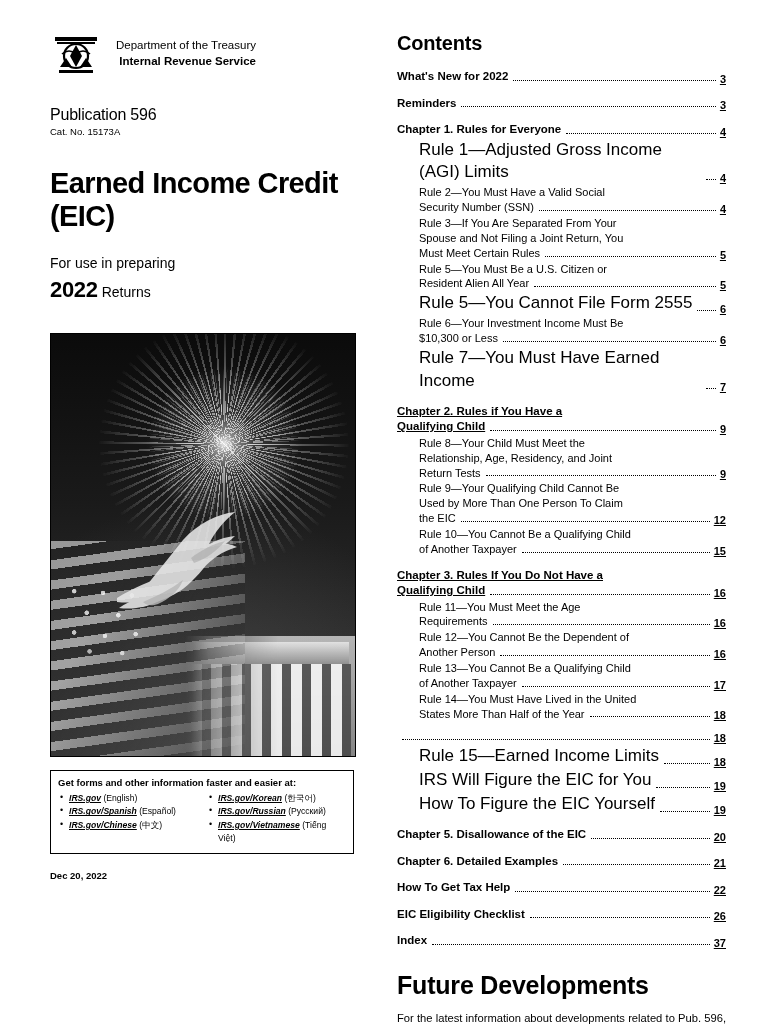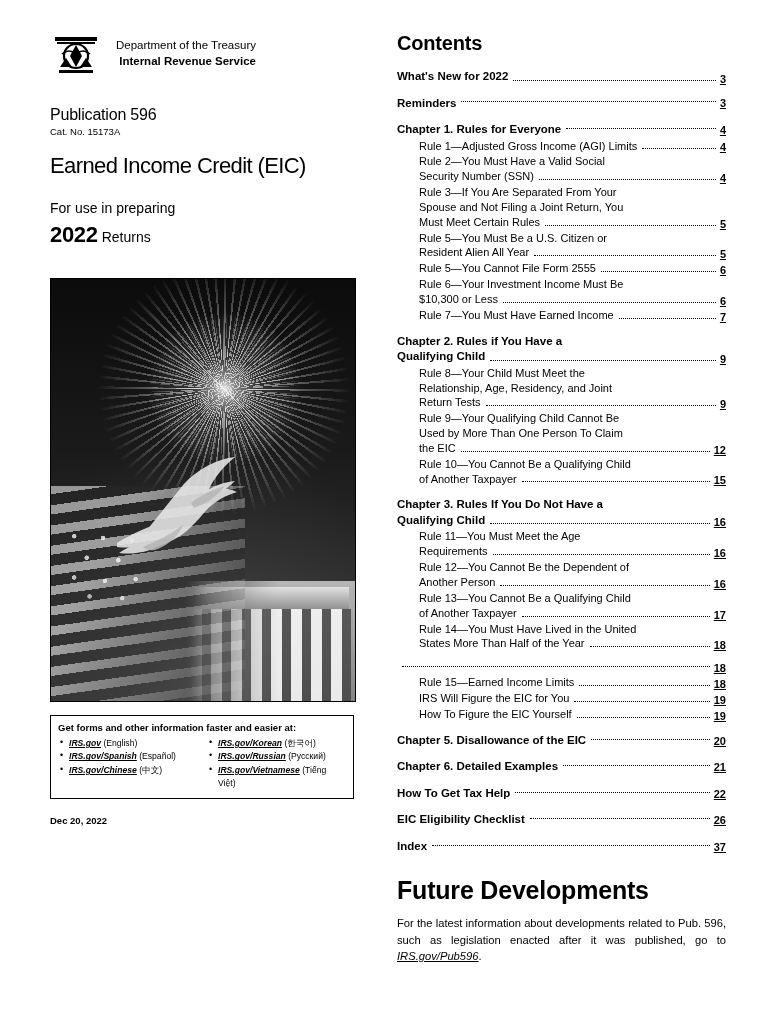--- a/index.html
+++ b/index.html
@@ -65,23 +65,23 @@
     margin-top: 30px;
     font-size: 16px;
     font-weight: normal;
     letter-spacing: -0.2px;
   }
   .cat-no {
     margin-top: 2px;
     font-size: 9.5px;
   }
   .doc-title {
-    margin-top: 16px;
-    font-size: 22px;
-    font-weight: normal;
+    margin-top: 30px;
+    font-size: 29px;
+    font-weight: bold;
     line-height: 1.14;
     letter-spacing: -0.6px;
   }
   .for-use {
     margin-top: 22px;
     font-size: 14px;
   }
   .year-line {
     margin-top: 6px;
     font-size: 14px;
@@ -267,24 +267,23 @@
   .toc {
     font-size: 0;
   }
   .toc-row {
     display: flex;
     align-items: flex-end;
     margin-bottom: 1px;
   }
   .toc-row.group {
     margin-top: 11px;
-    align-items: center;
   }
   .toc-label {
-    font-size: 11px;
+    font-size: 17px;
     line-height: 1.35;
     color: #000;
   }
   .toc-row.lvl1 .toc-label {
     font-weight: bold;
     font-size: 11.5px;
   }
   .toc-row.lvl2 {
     padding-left: 22px;
   }
@@ -306,20 +305,21 @@
   .toc-row.multiline {
     display: block;
   }
   .toc-row.multiline .ml-text {
     font-size: 11px;
     line-height: 1.35;
   }
   .toc-row.multiline.lvl1 .ml-text {
     font-weight: bold;
     font-size: 11.5px;
+    text-decoration: underline;
   }
   .toc-row.multiline .last-line {
     display: flex;
     align-items: flex-end;
   }
 
   .future-head {
     font-size: 25px;
     font-weight: bold;
     margin: 22px 0 10px 0;

